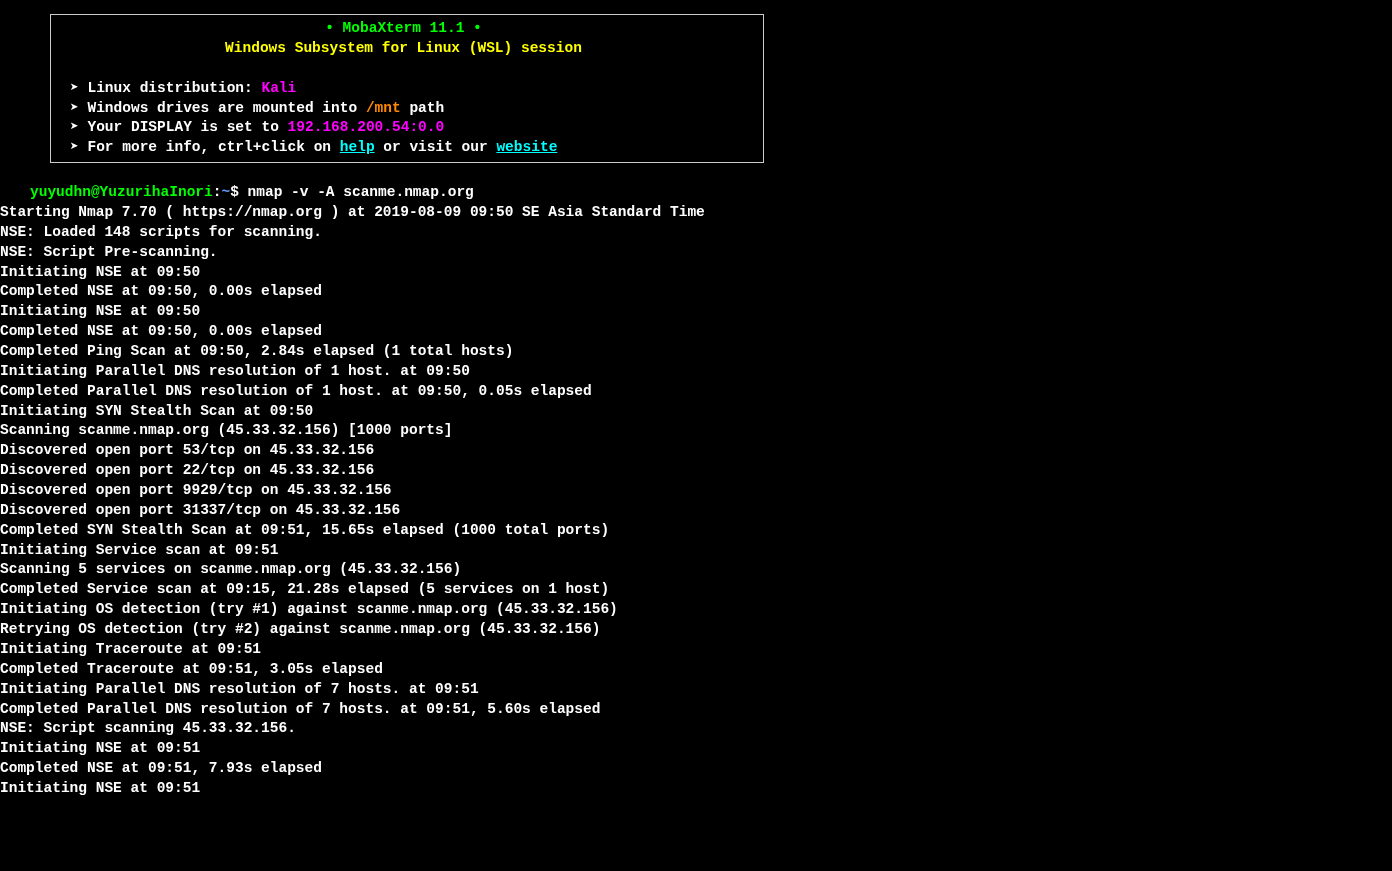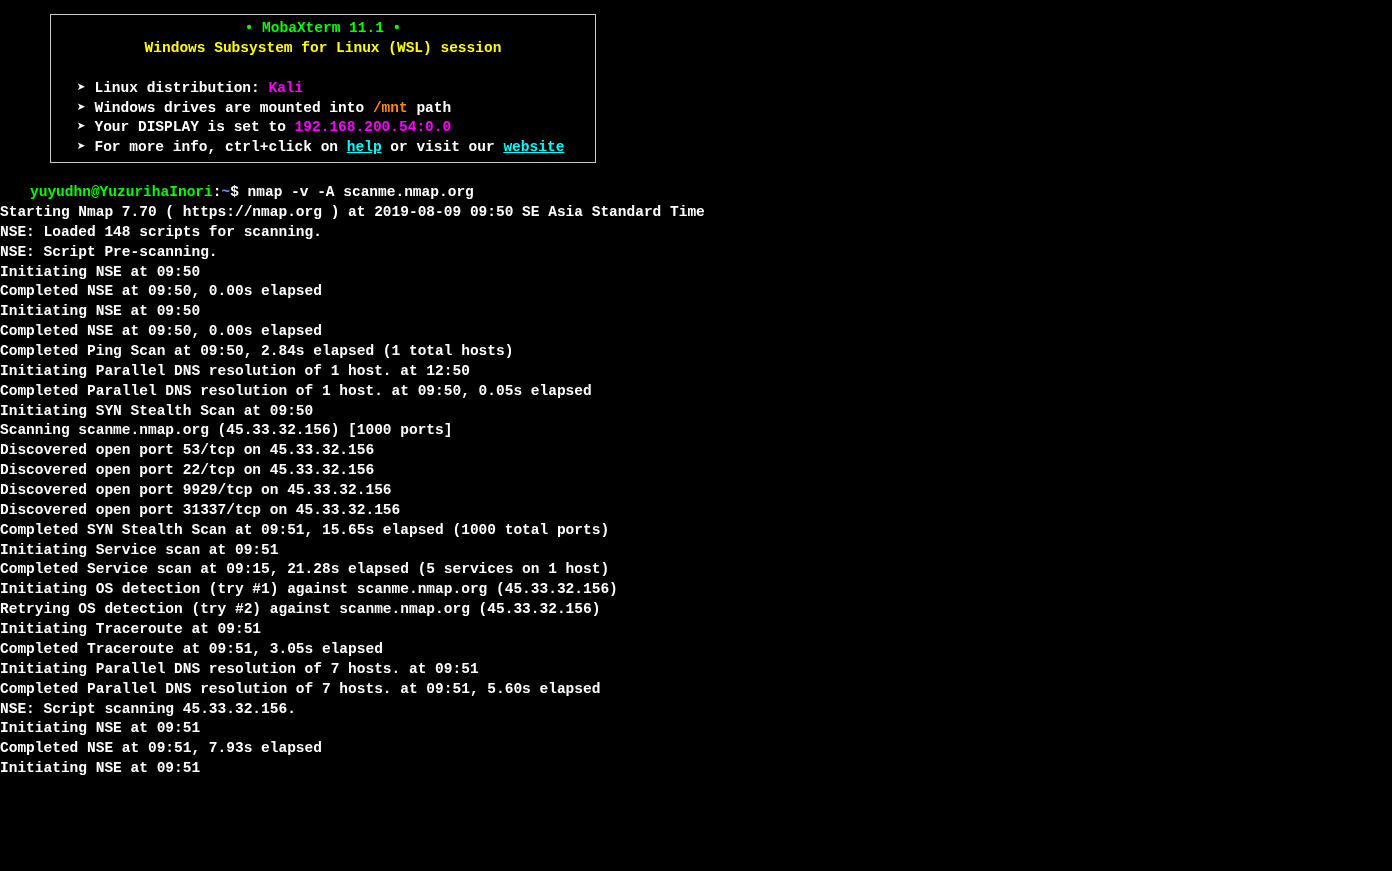--- a/index.html
+++ b/index.html
@@ -19,22 +19,22 @@
       font-weight: bold;
     }
     .terminal {
       padding: 0;
     }
     .banner {
       border: 1px solid #cccccc;
       margin-left: 50px;
       margin-top: 14px;
       margin-bottom: 20px;
-      padding: 4px 10px 4px 10px;
-      width: 546px;
+      padding: 4px 10px 4px 3px;
+      width: 714px;
     }
     .banner-title {
       text-align: center;
       color: #00ff00;
     }
     .banner-subtitle {
       text-align: center;
       color: #ffff00;
     }
     .banner-spacer {
@@ -110,30 +110,31 @@
 
   <div id="output-container">
       <div class="output-line">Starting Nmap 7.70 ( https://nmap.org ) at 2019-08-09 09:50 SE Asia Standard Time</div>
       <div class="output-line">NSE: Loaded 148 scripts for scanning.</div>
       <div class="output-line">NSE: Script Pre-scanning.</div>
       <div class="output-line">Initiating NSE at 09:50</div>
       <div class="output-line">Completed NSE at 09:50, 0.00s elapsed</div>
       <div class="output-line">Initiating NSE at 09:50</div>
       <div class="output-line">Completed NSE at 09:50, 0.00s elapsed</div>
       <div class="output-line">Completed Ping Scan at 09:50, 2.84s elapsed (1 total hosts)</div>
-      <div class="output-line">Initiating Parallel DNS resolution of 1 host. at 12:50</div>
+      <div class="output-line">Initiating Parallel DNS resolution of 1 host. at 09:50</div>
       <div class="output-line">Completed Parallel DNS resolution of 1 host. at 09:50, 0.05s elapsed</div>
       <div class="output-line">Initiating SYN Stealth Scan at 09:50</div>
       <div class="output-line">Scanning scanme.nmap.org (45.33.32.156) [1000 ports]</div>
       <div class="output-line">Discovered open port 53/tcp on 45.33.32.156</div>
       <div class="output-line">Discovered open port 22/tcp on 45.33.32.156</div>
       <div class="output-line">Discovered open port 9929/tcp on 45.33.32.156</div>
       <div class="output-line">Discovered open port 31337/tcp on 45.33.32.156</div>
       <div class="output-line">Completed SYN Stealth Scan at 09:51, 15.65s elapsed (1000 total ports)</div>
       <div class="output-line">Initiating Service scan at 09:51</div>
+      <div class="output-line">Scanning 5 services on scanme.nmap.org (45.33.32.156)</div>
       <div class="output-line">Completed Service scan at 09:15, 21.28s elapsed (5 services on 1 host)</div>
       <div class="output-line">Initiating OS detection (try #1) against scanme.nmap.org (45.33.32.156)</div>
       <div class="output-line">Retrying OS detection (try #2) against scanme.nmap.org (45.33.32.156)</div>
       <div class="output-line">Initiating Traceroute at 09:51</div>
       <div class="output-line">Completed Traceroute at 09:51, 3.05s elapsed</div>
       <div class="output-line">Initiating Parallel DNS resolution of 7 hosts. at 09:51</div>
       <div class="output-line">Completed Parallel DNS resolution of 7 hosts. at 09:51, 5.60s elapsed</div>
       <div class="output-line">NSE: Script scanning 45.33.32.156.</div>
       <div class="output-line">Initiating NSE at 09:51</div>
       <div class="output-line">Completed NSE at 09:51, 7.93s elapsed</div>

